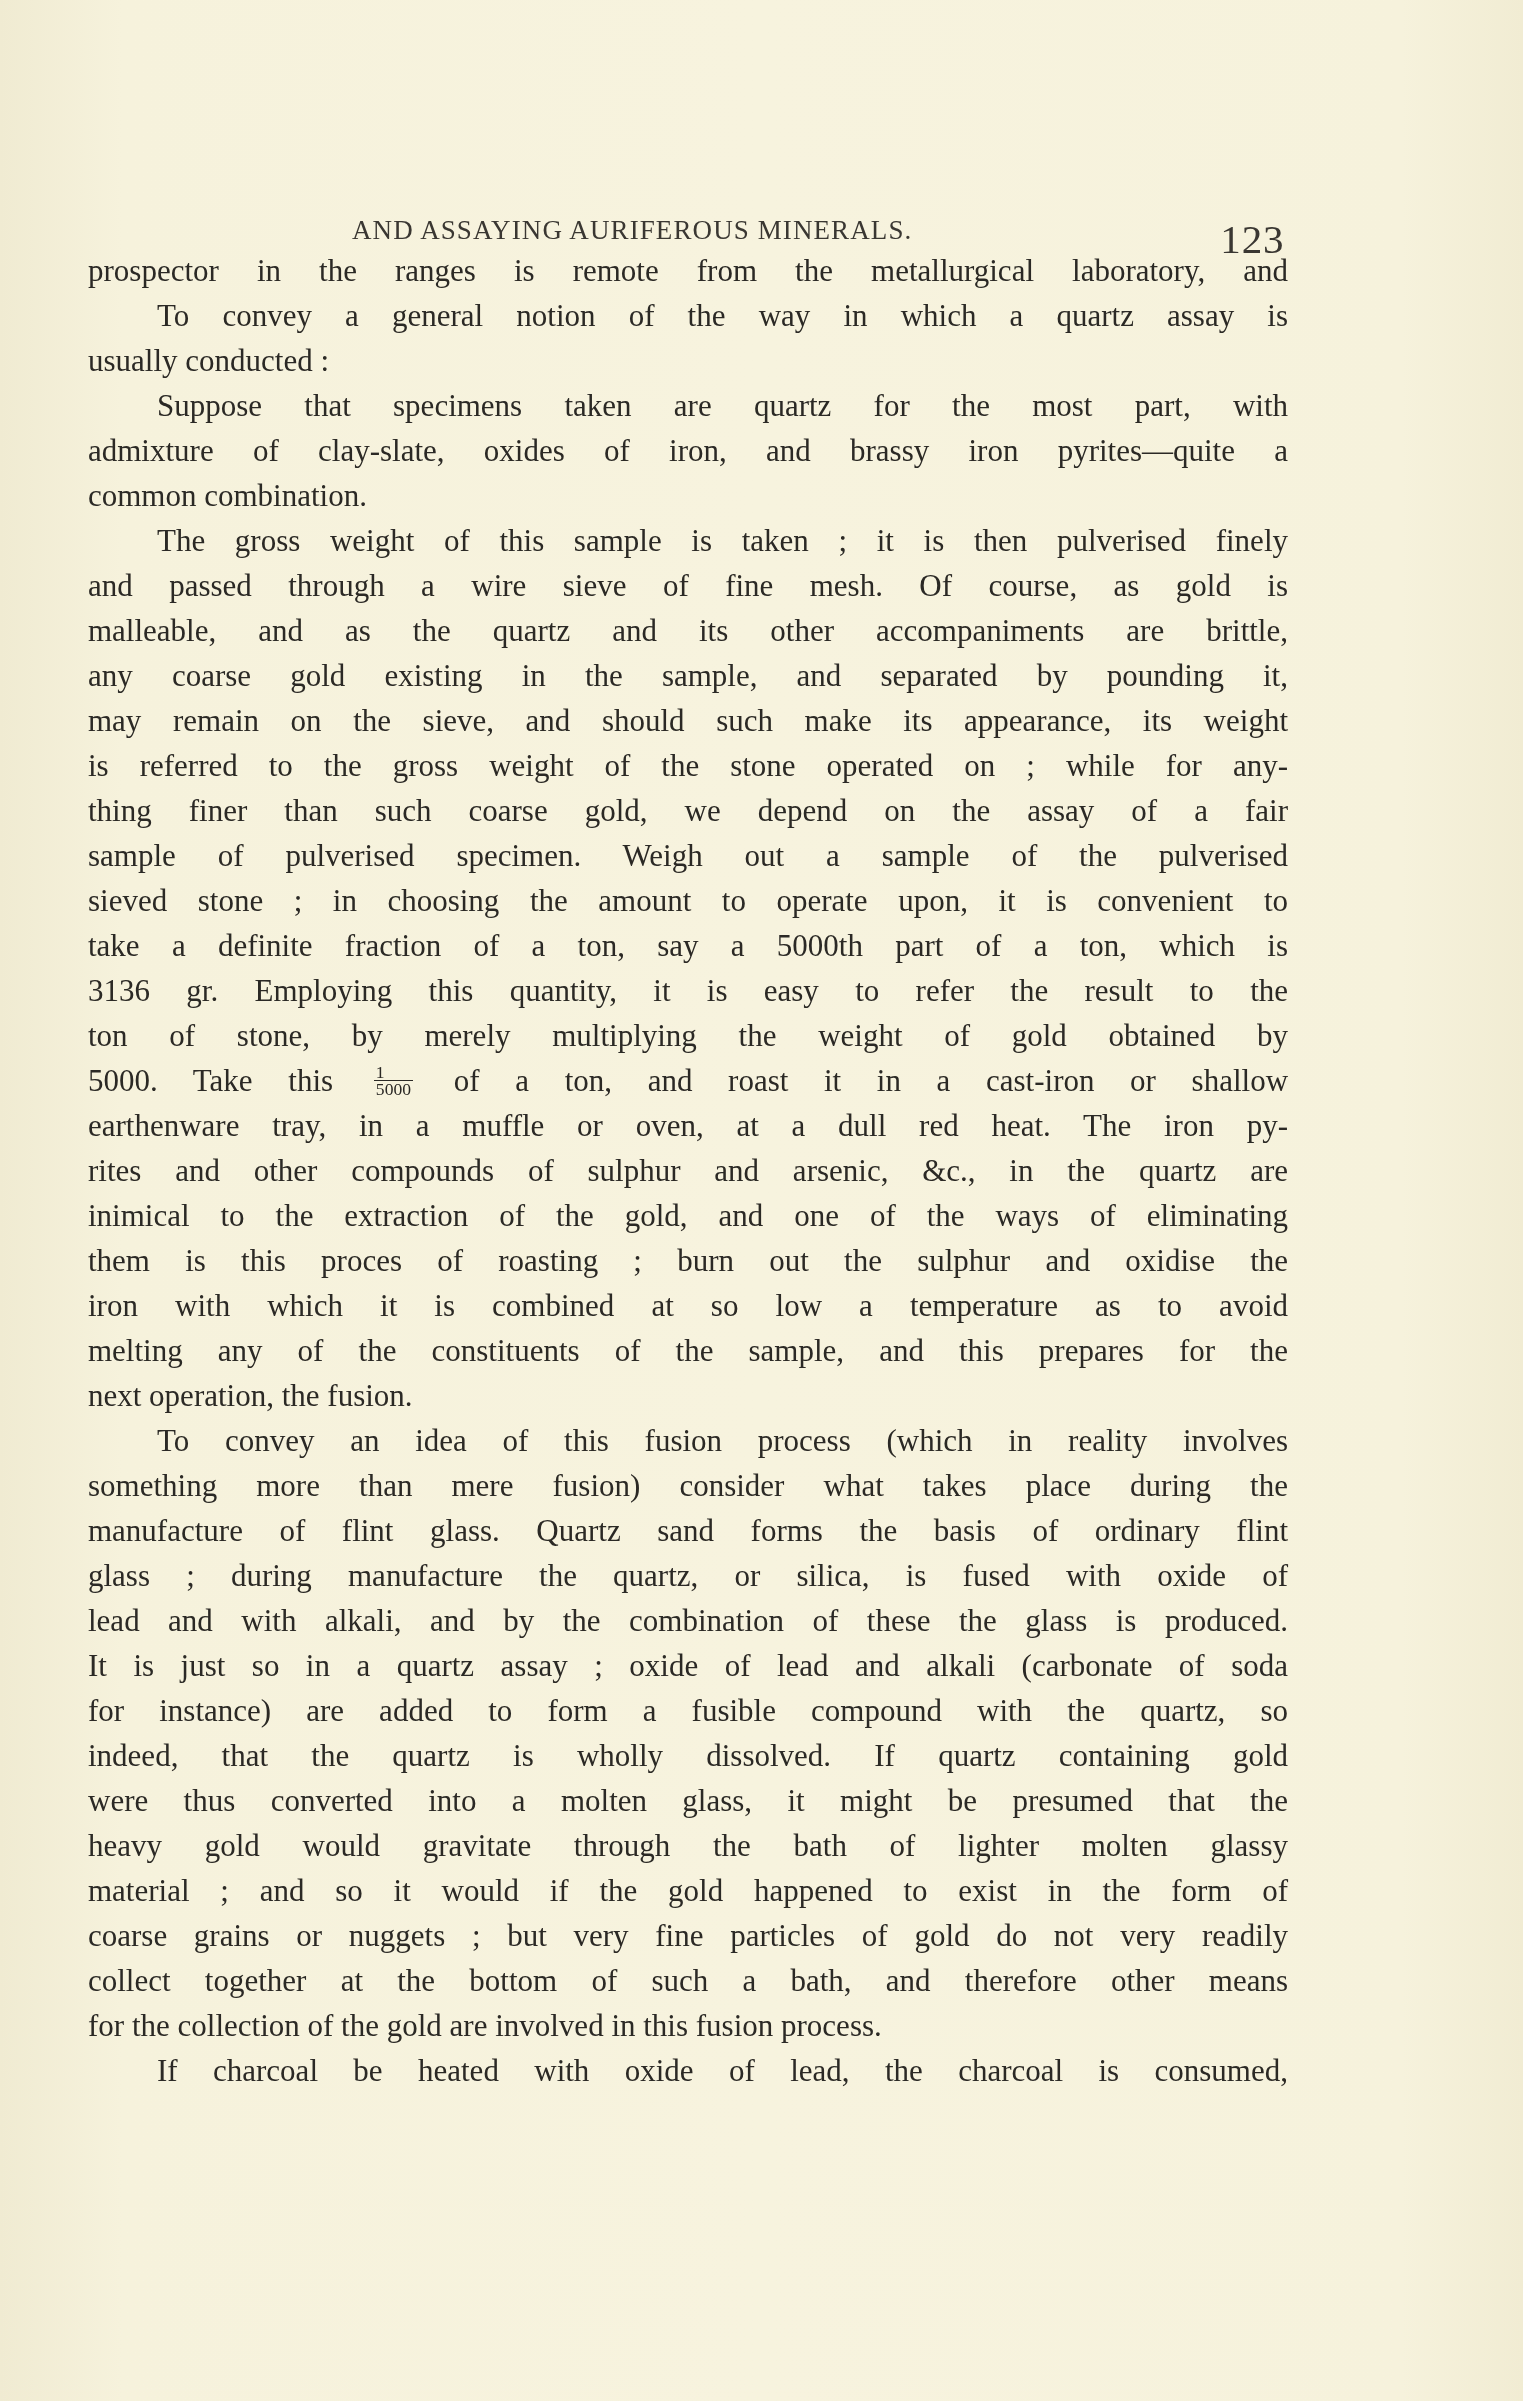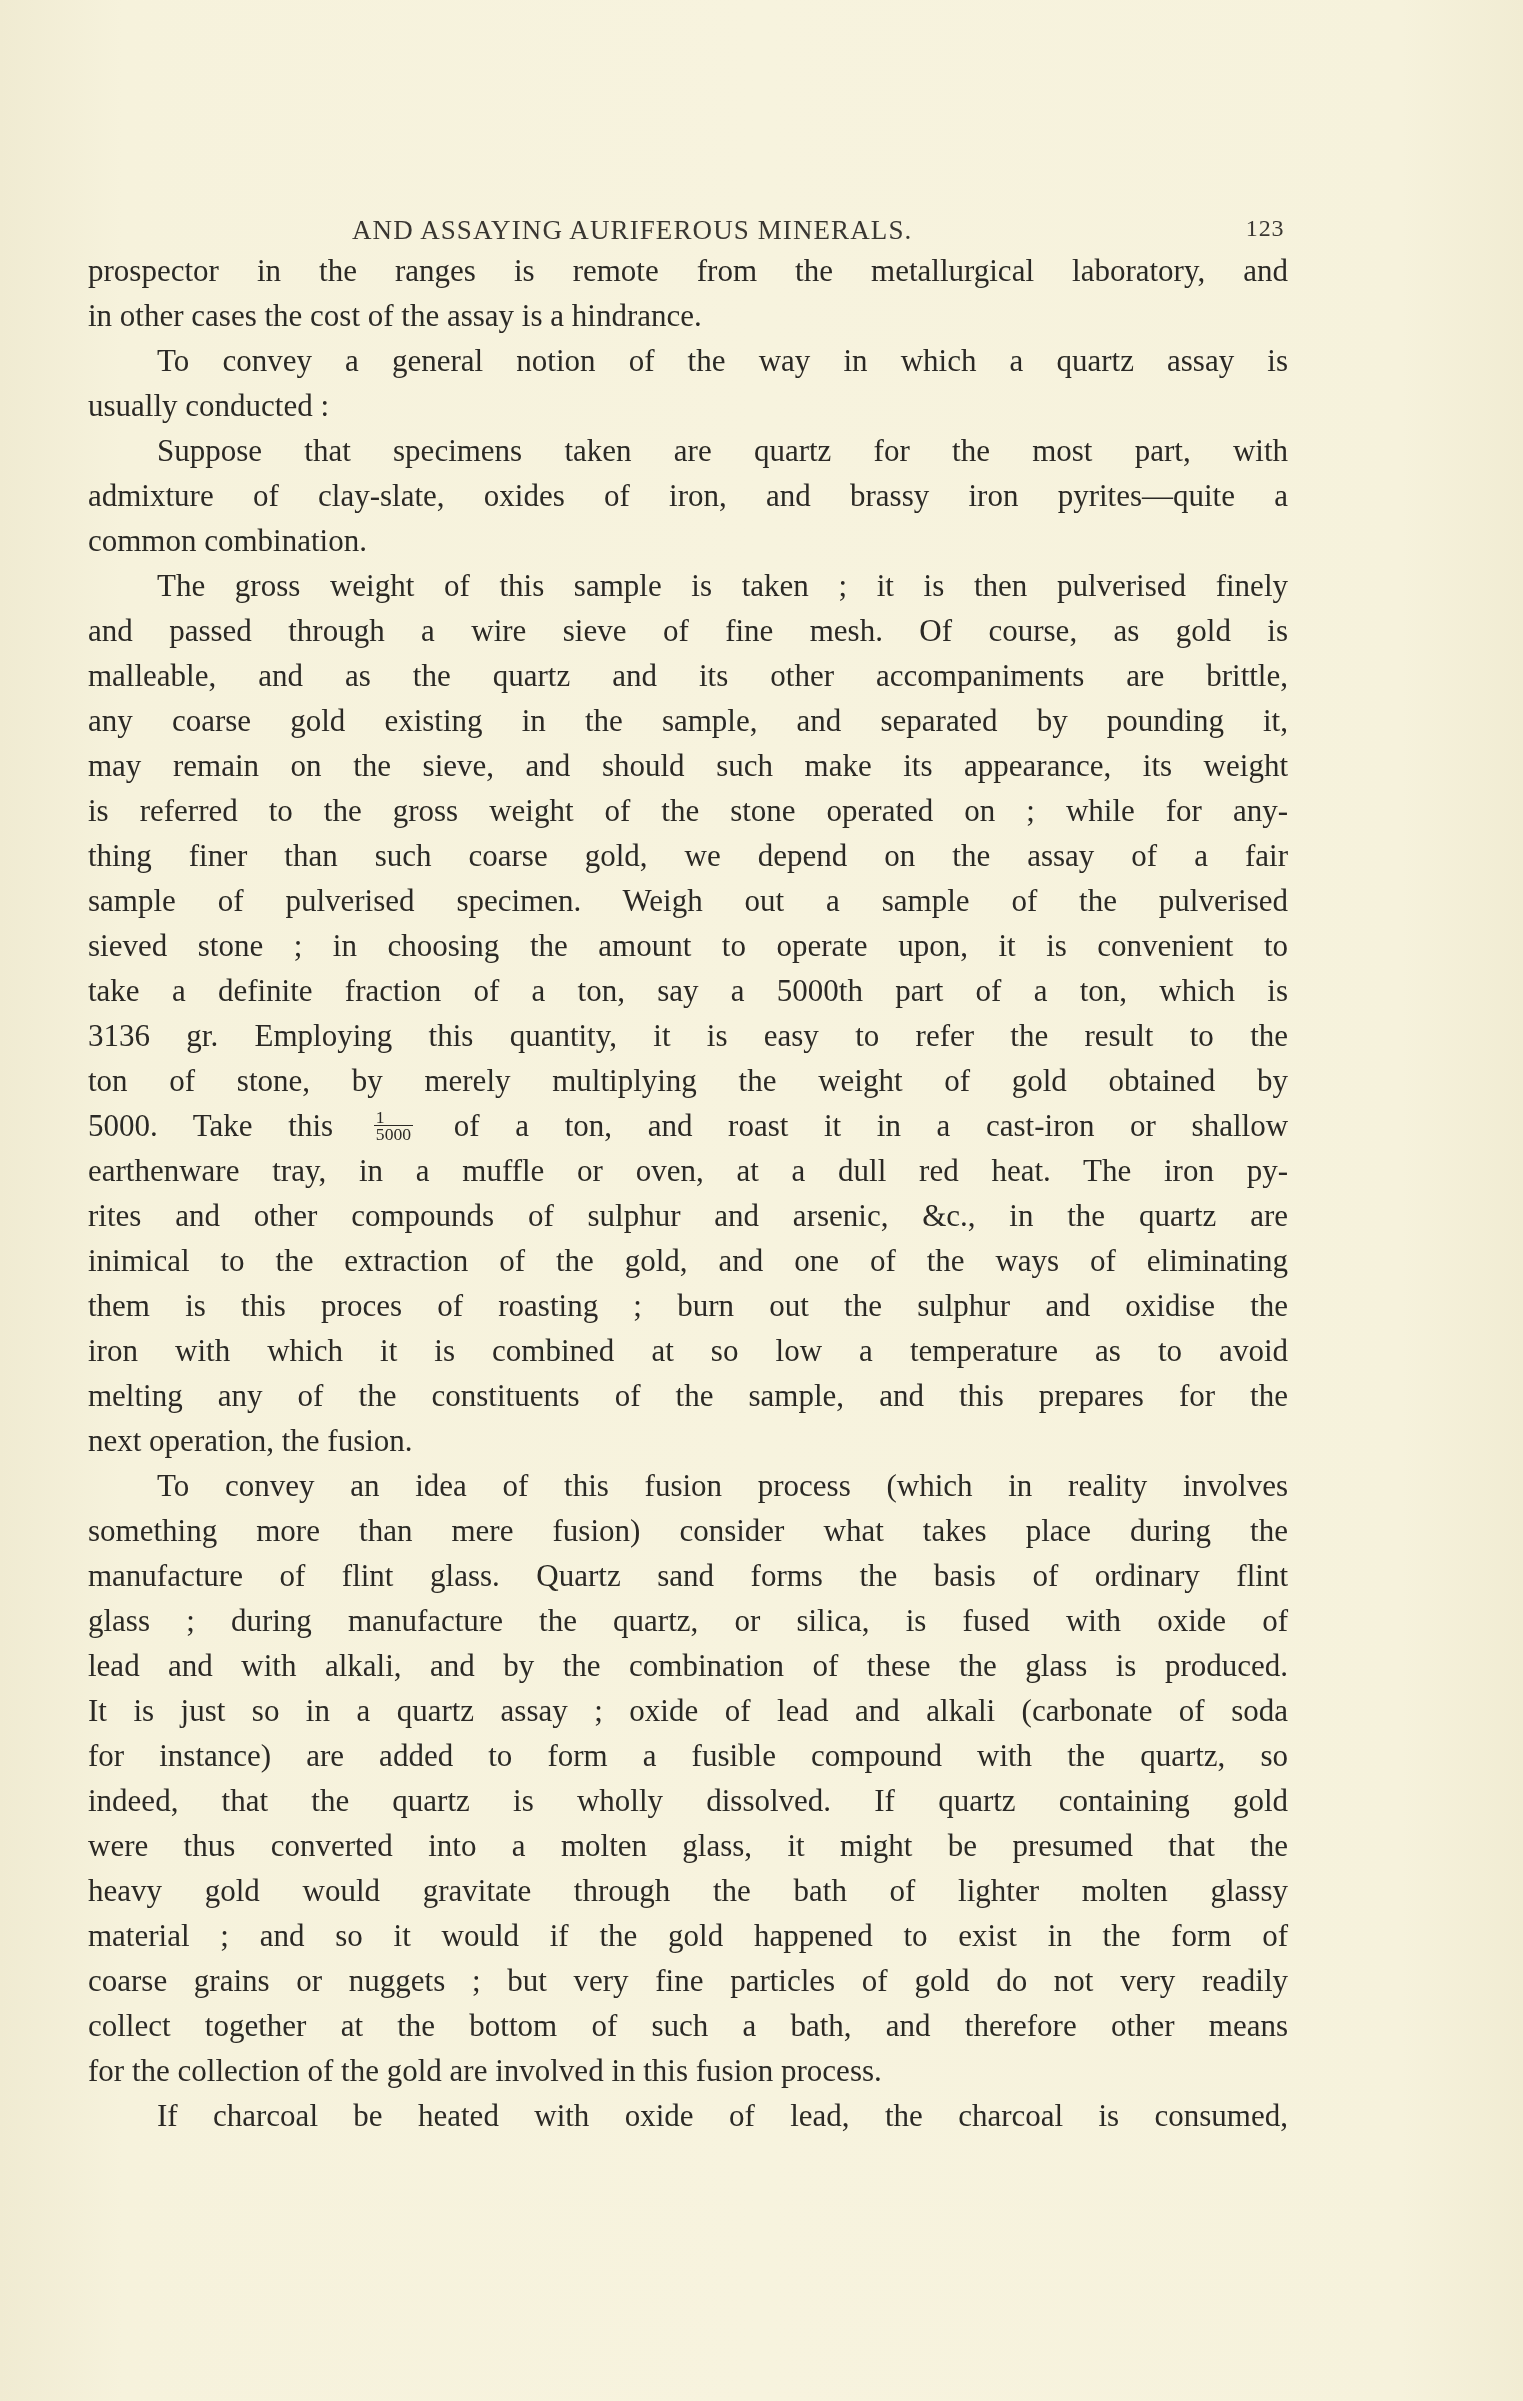--- a/index.html
+++ b/index.html
@@ -36,21 +36,21 @@
       top: 0;
       font-size: 27px;
       letter-spacing: 1.1px;
       color: #3a3732;
       white-space: nowrap;
     }
     .page-number {
       position: absolute;
       right: 3.5px;
       top: 0;
-      font-size: 24px;
+      font-size: 41px;
       color: #3a3732;
       letter-spacing: 0.9px;
     }
     .body-text {
       position: absolute;
       top: 248px;
       left: 0;
       width: 1200px;
     }
     .para {
@@ -101,21 +101,20 @@
 
   <div class="running-head">
     <span class="running-title">AND ASSAYING AURIFEROUS MINERALS.</span>
     <span class="page-number">123</span>
   </div>
 
   <div class="body-text">
 
     <p class="para">
       <span class="line">prospector in the ranges is remote from the metallurgical laboratory, and</span>
-      <span class="line last">in other cases the cost of the assay is a hindrance.</span>
     </p>
 
     <p class="para">
       <span class="line indent">To convey a general notion of the way in which a quartz assay is</span>
       <span class="line last">usually conducted :</span>
     </p>
 
     <p class="para">
       <span class="line indent">Suppose that specimens taken are quartz for the most part, with</span>
       <span class="line">admixture of clay-slate, oxides of iron, and brassy iron pyrites—quite a</span>

